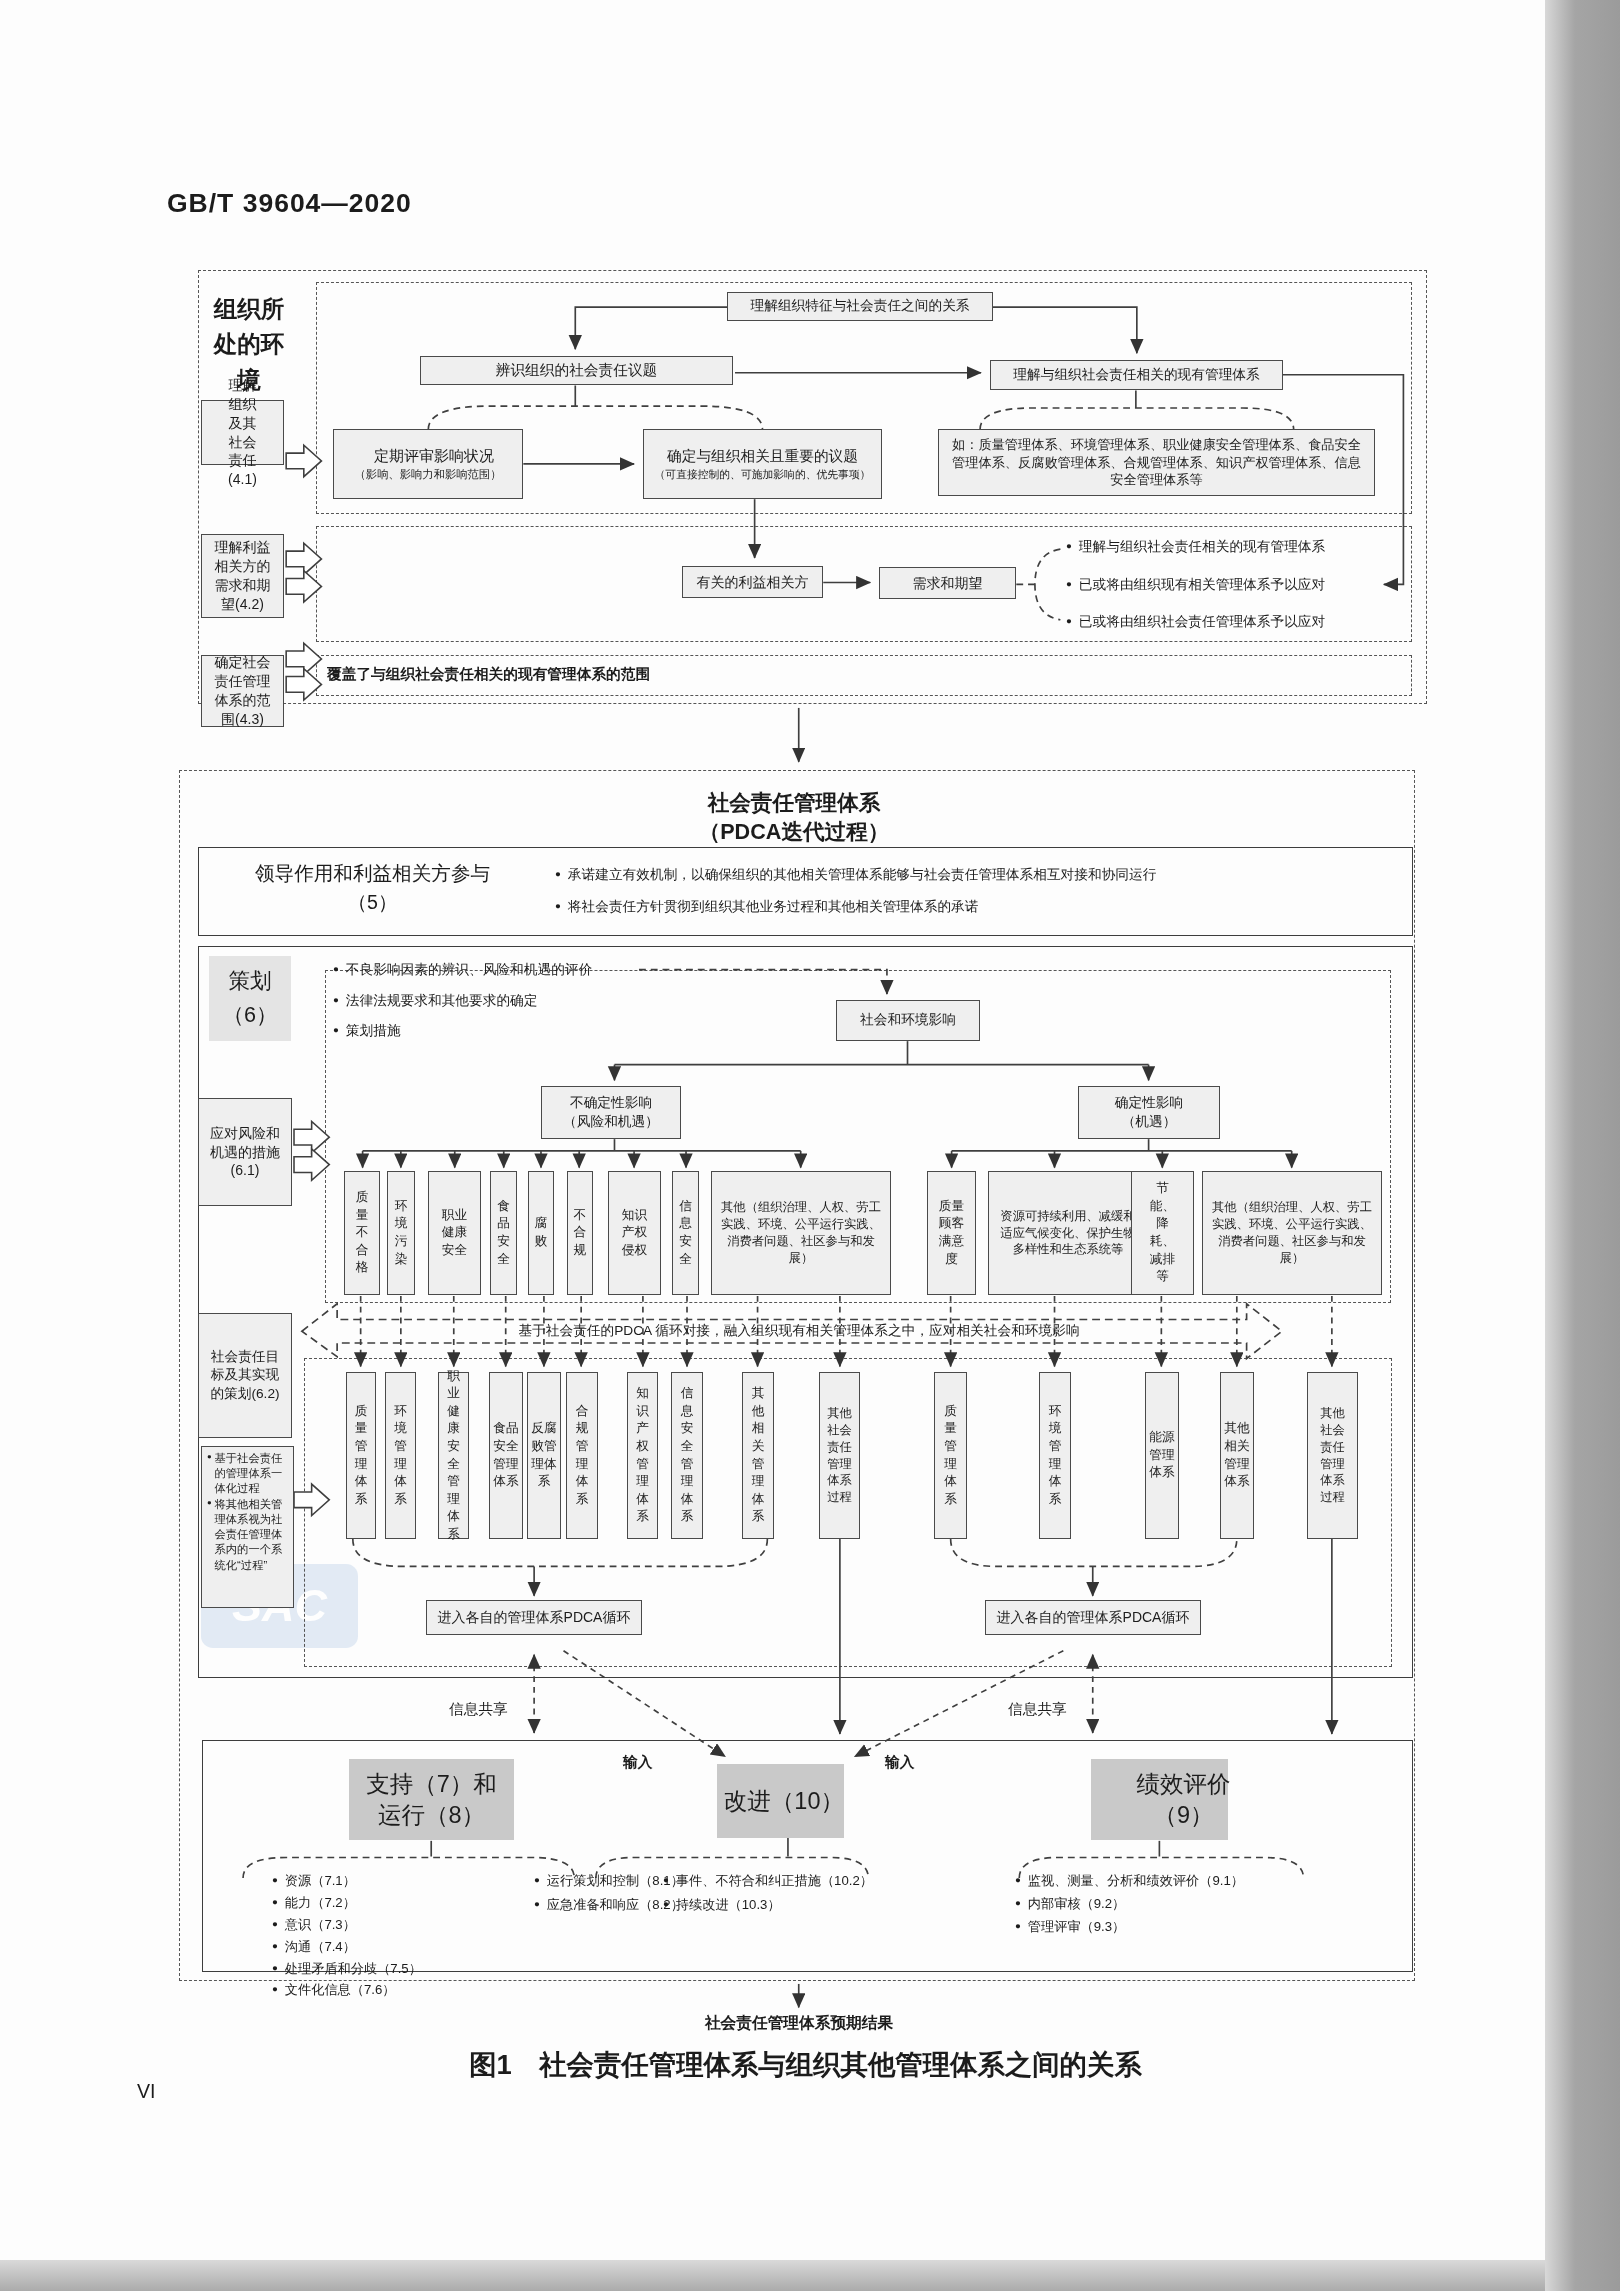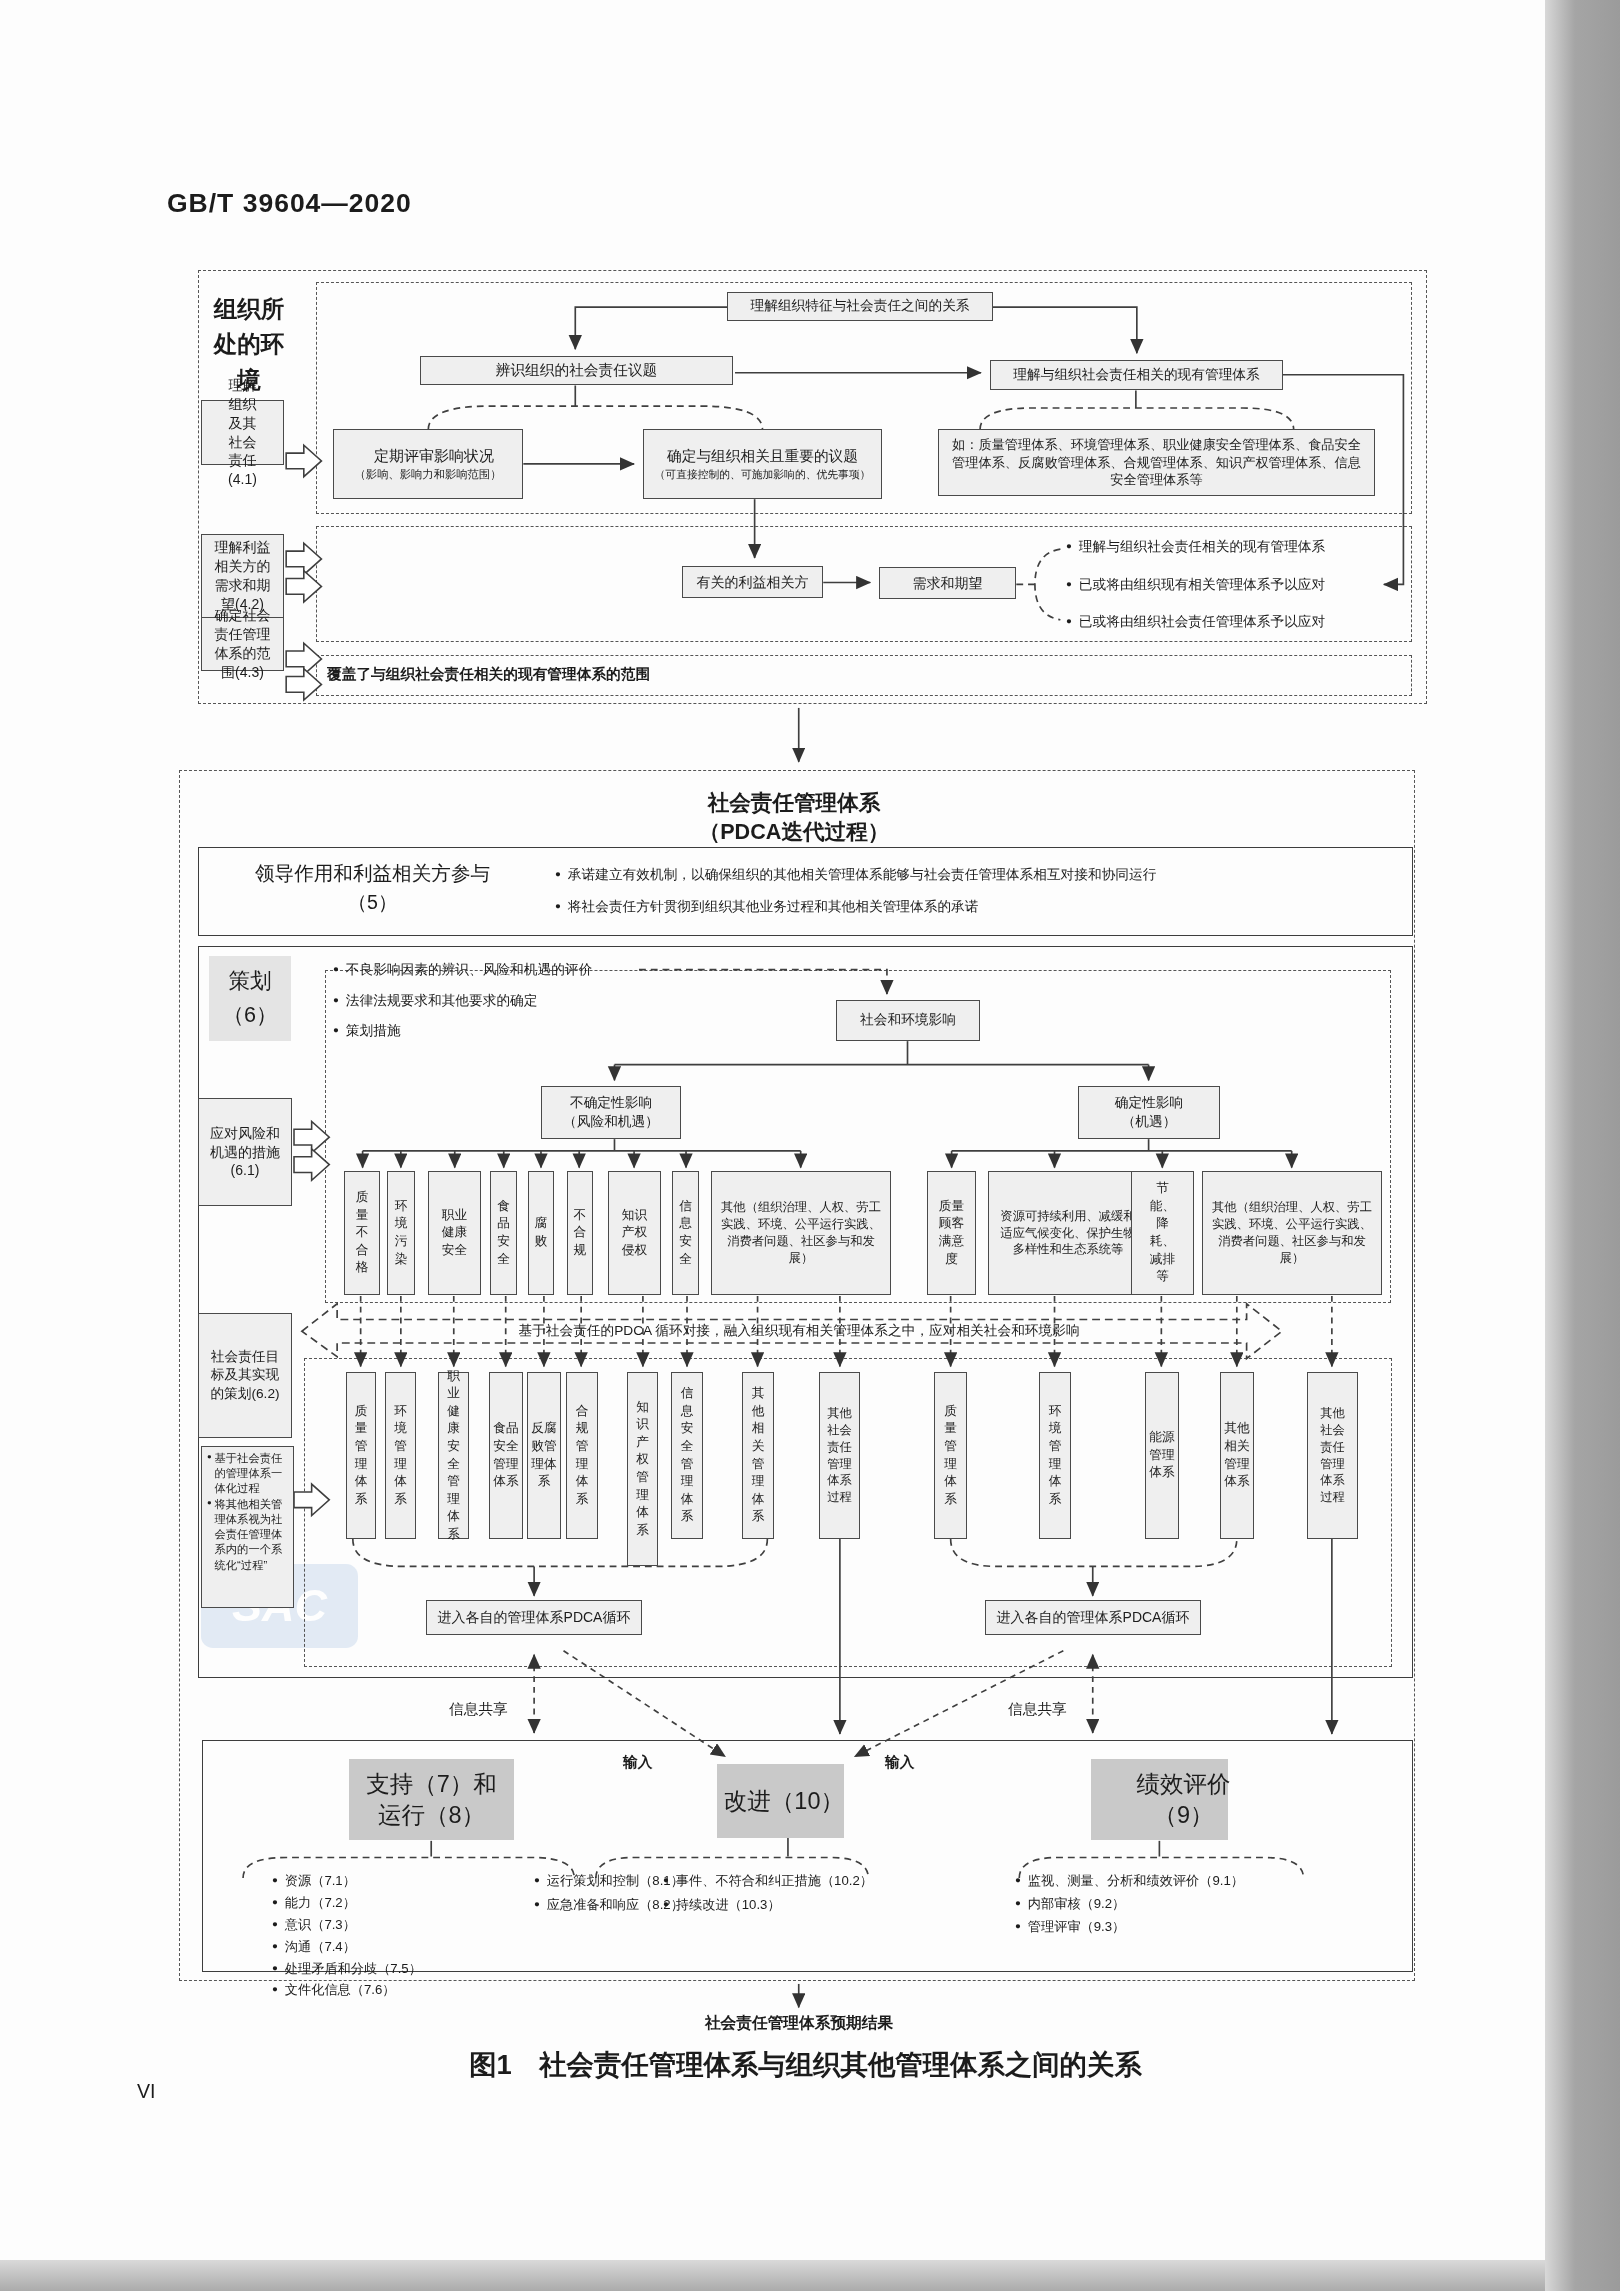--- a/index.html
+++ b/index.html
@@ -176,21 +176,21 @@
   <div class="bx" style="left:938px;top:429px;width:437px;height:67px;font-size:13.2px;padding:2px 9.8px;">
     <div>如：质量管理体系、环境管理体系、职业健康安全管理体系、食品安全管理体系、反腐败管理体系、合规管理体系、知识产权管理体系、信息安全管理体系等</div>
   </div>
 
   <div class="bx wrapall" style="left:201px;top:400px;width:83px;height:65px;font-size:14px;padding:2px 23px;">
     <div>理解组织及其社会责任(4.1)</div>
   </div>
   <div class="bx wrapall" style="left:201px;top:534px;width:83px;height:84px;font-size:14px;padding:2px 6.9px;">
     <div>理解利益相关方的需求和期望(4.2)</div>
   </div>
-  <div class="bx wrapall" style="left:201px;top:617px;width:83px;height:54px;font-size:14px;padding:2px 6.9px;">
+  <div class="bx wrapall" style="left:201px;top:655px;width:83px;height:72px;font-size:14px;padding:2px 6.9px;">
     <div>确定社会责任管理体系的范围(4.3)</div>
   </div>
 
   <div class="bx" style="left:682px;top:566px;width:141px;height:32px;font-size:14px;">
     <div>有关的利益相关方</div>
   </div>
   <div class="bx" style="left:879px;top:567px;width:137px;height:32px;font-size:14px;">
     <div>需求和期望</div>
   </div>
 
@@ -340,21 +340,21 @@
     </div>
   <div class="vcol" style="left:489px;top:1372px;width:34px;height:167px;">
       <span>食品安全管理体系</span>
     </div>
   <div class="vcol" style="left:527px;top:1372px;width:34px;height:167px;">
       <span>反腐败管理体系</span>
     </div>
   <div class="vcol" style="left:566px;top:1372px;width:32px;height:167px;">
       <span>合规管理体系</span>
     </div>
-  <div class="vcol" style="left:627px;top:1372px;width:31px;height:194px;">
+  <div class="vcol" style="left:627px;top:1372px;width:31px;height:167px;">
       <span>知识产权管理体系</span>
     </div>
   <div class="vcol" style="left:671px;top:1372px;width:32px;height:167px;">
       <span>信息安全管理体系</span>
     </div>
   <div class="vcol" style="left:742px;top:1372px;width:32px;height:167px;">
       <span>其他相关管理体系</span>
     </div>
   <div class="vcol" style="left:819px;top:1372px;width:41px;height:167px;font-size:12.3px;padding:5.9px 5.9px;">
       <span>其他社会责任管理体系过程</span>

